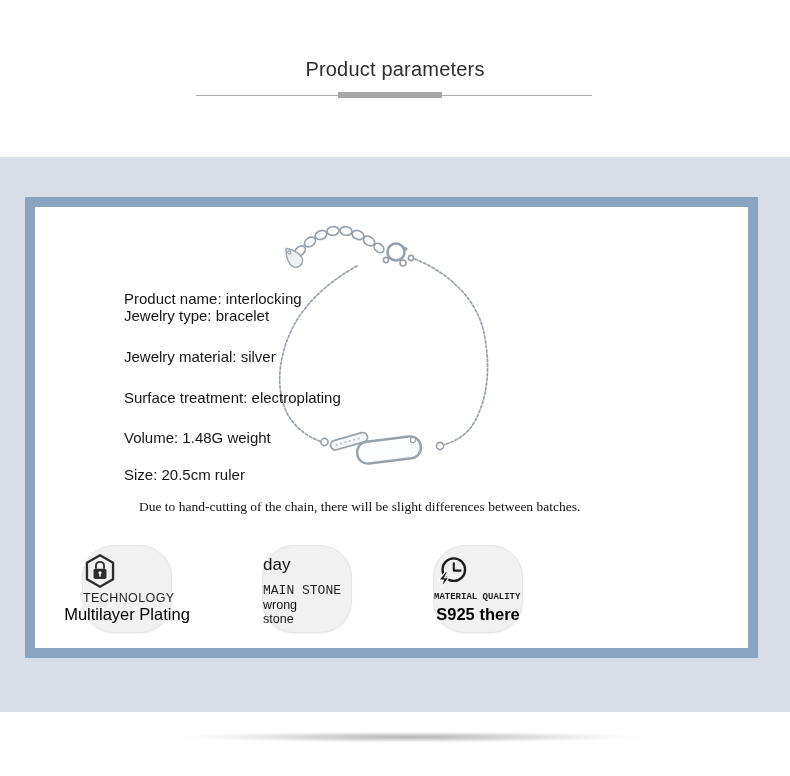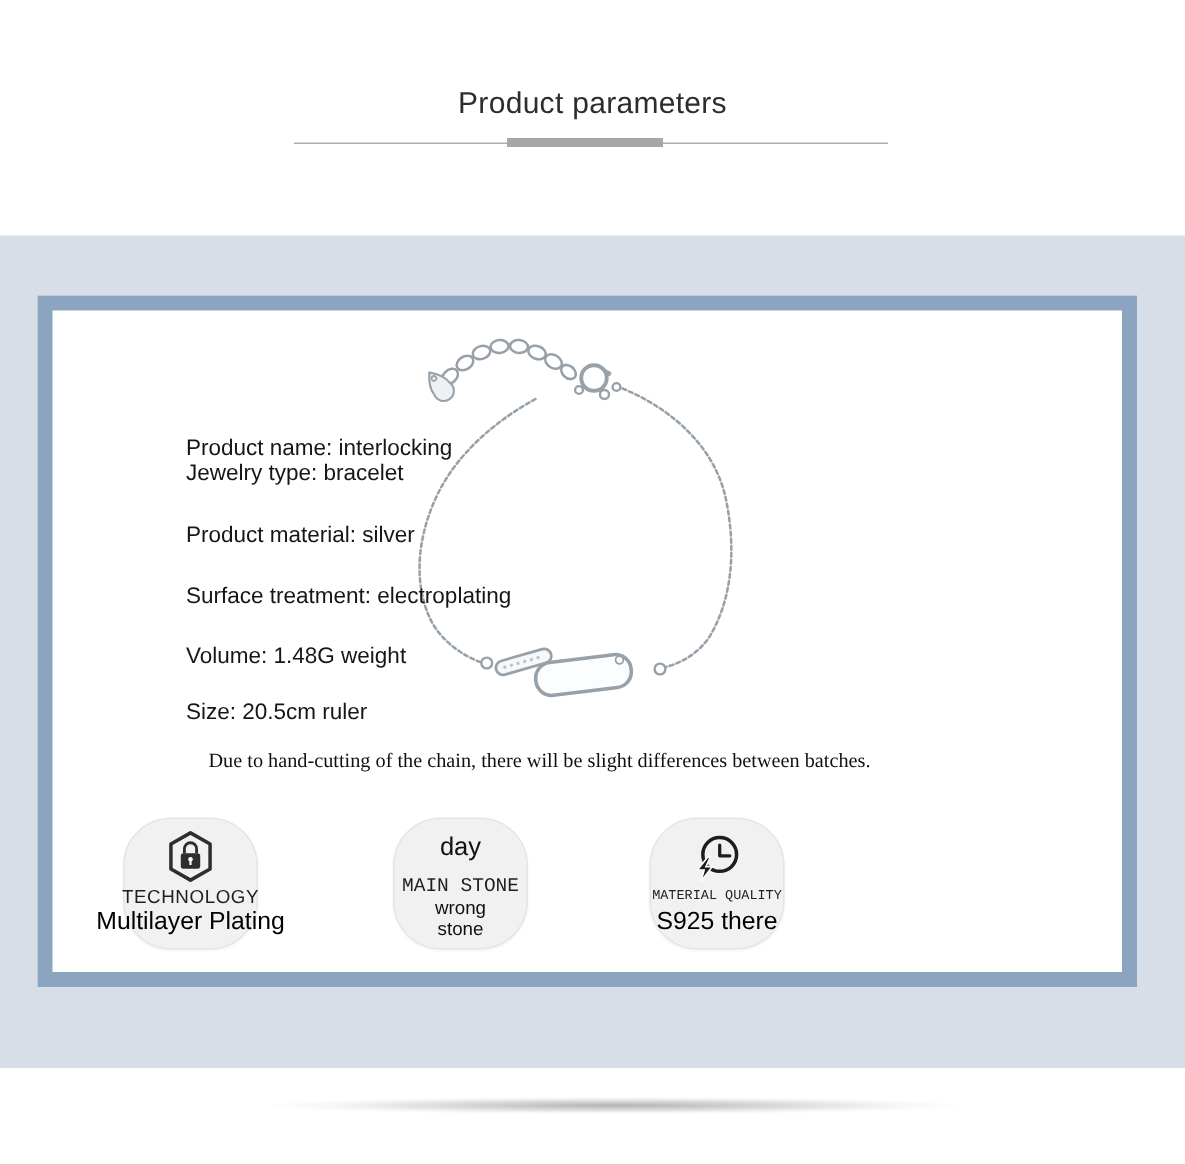--- a/index.html
+++ b/index.html
@@ -24,24 +24,24 @@
   .specs li:nth-child(3){top:141px;}
   .specs li:nth-child(4){top:182px;}
   .specs li:nth-child(5){top:222px;text-align:center;}
   .specs li:nth-child(6){top:259px;}
   .note{position:absolute;left:104px;top:292px;width:528px;margin:0;
         font-size:13.5px;line-height:16px;color:#101010;font-family:Liberation Serif, serif;}
   
   .bracelet{position:absolute;left:218px;top:-2px;width:290px;height:290px;}
   
   .feature{position:absolute;top:338px;width:90px;height:88px;}
-  .f1{left:47px;} .f2{left:227px;} .f3{left:398px;} .f4{left:568px;}
+  .f1{left:47px;} .f2{left:227px;} .f3{left:398px;font-weight:bold;} .f4{left:568px;}
   .fbox{box-sizing:border-box;width:90px;height:88px;background:#f1f1f1;
         border:1px solid #e5e5e5;border-radius:32px;display:flex;flex-direction:column;
-        align-items:center;box-shadow:0 1px 2px rgba(0,0,0,0.05);}
+        align-items:flex-start;box-shadow:0 1px 2px rgba(0,0,0,0.05);}
   .ficon{margin-top:7px;flex:0 0 auto;}
   .ftag{font-family:Liberation Sans, sans-serif;font-size:12.5px;color:#1f1f1f;
         letter-spacing:0.4px;margin-top:2px;white-space:nowrap;}
   .ftag.mono{font-family:"Liberation Mono",monospace;letter-spacing:0;}
   .f3 .ftag{font-size:9px;margin-top:3px;}
   .flabel{position:absolute;top:60px;left:50%;transform:translateX(-50%);
           white-space:nowrap;font-size:16.5px;color:#000;}
   
   .f2-top{margin-top:9px;font-size:17px;color:#111;}
   .f2 .ftag{margin-top:8px;font-size:13px;}
@@ -112,21 +112,21 @@
             <g transform="rotate(-7 136 245)">
               <rect x="104" y="234" width="64" height="22" rx="10.5" fill="#fcfdfe" stroke-width="2.4"></rect>
               <circle cx="161" cy="238" r="2.6" fill="#ffffff" stroke-width="1.2"></circle>
             </g>
           </g>
         </svg>
 
         <ul class="specs">
           <li>Product name: interlocking</li>
           <li>Jewelry type: bracelet</li>
-          <li>Product material: silver</li>
+          <li>Jewelry material: silver</li>
           <li>Surface treatment: electroplating</li>
           <li>Volume: 1.48G weight</li>
           <li>Size: 20.5cm ruler</li>
         </ul>
         <p class="note">Due to hand-cutting of the chain, there will be slight differences between batches.</p>
 
         <div class="feature f1">
           <div class="fbox">
             <svg class="ficon" width="34" height="36" viewBox="0 0 36 40" aria-hidden="true">
               <g fill="none" stroke="#2e2e2e" stroke-linejoin="round">

